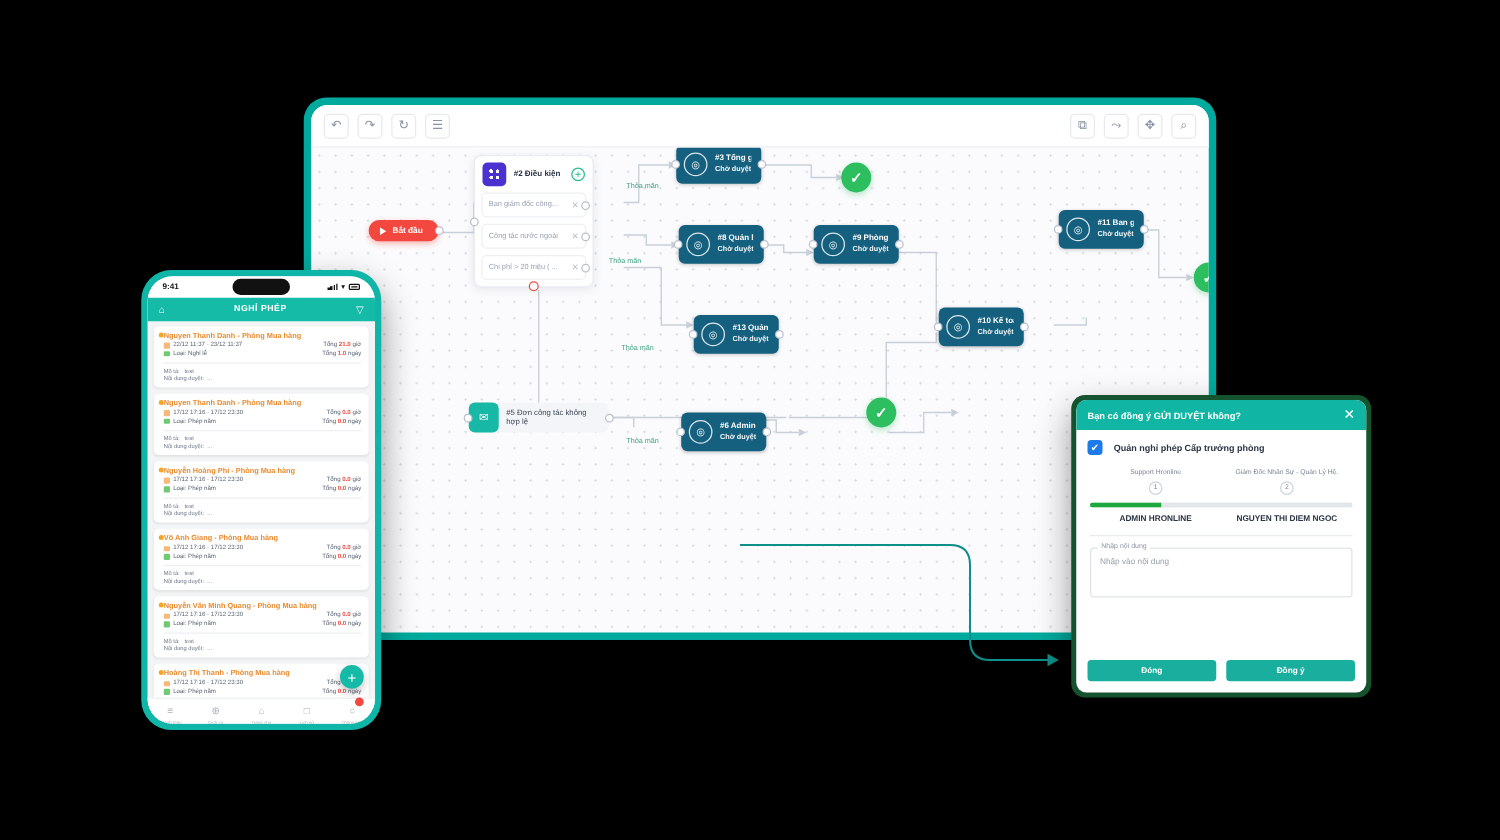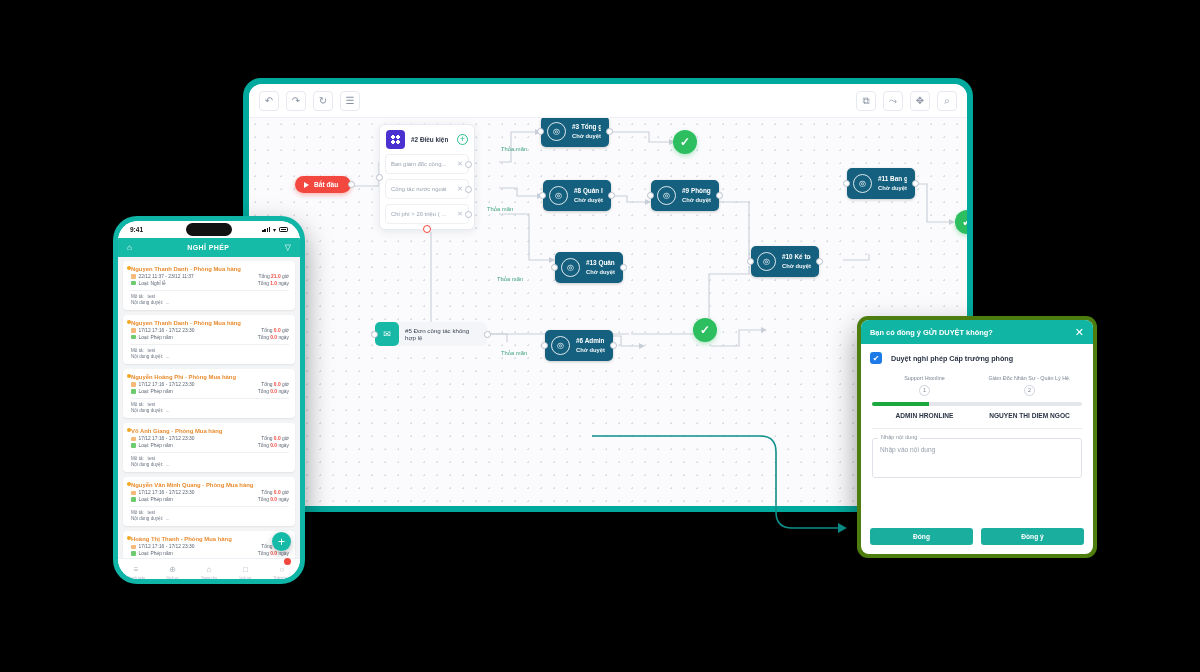--- a/index.html
+++ b/index.html
@@ -215,21 +215,21 @@
   .bn .i { font-size:8px; line-height:9px; }
   .bn .t { font-size:3.6px; display:block; margin-top:.5px; }
   .bn .badge {
     position:absolute; right:9px; top:0px; width:7px;height:7px;border-radius:50%;
     background:#F2483F;
   }
 
   
   .dialog {
     position:absolute; left:857px; top:316px; width:240px; height:242px;
-    background:#4d7c0f; border-radius:11px; padding:4px;
+    background:#14532d; border-radius:11px; padding:4px;
     box-shadow:0 12px 28px rgba(0,0,0,.4); z-index:25;
   }
   .dlg-inner { background:#fff; border-radius:8px; overflow:hidden; height:100%; display:flex; flex-direction:column; }
   .dlg-head {
     background:#10B5A4; color:#fff; height:24px; display:flex; align-items:center;
     padding:0 9px; font-size:7.4px; font-weight:bold;
   }
   .dlg-head .x { margin-left:auto; font-size:11px; font-weight:normal; line-height:1; }
   .dlg-body { padding:8px 9px 0; flex:1; }
   .chk-row { display:flex; align-items:center; margin-bottom:11px; }
@@ -713,21 +713,21 @@
 
     <div class="dlg-head">
       <span>Bạn có đồng ý GỬI DUYỆT không?</span>
       <span class="x">✕</span>
     </div>
 
     <div class="dlg-body">
 
       <div class="chk-row">
         <span class="chk">✔</span>
-        <span class="chk-label">Duyệt nghỉ phép Cấp trưởng phòng</span>
+        <span class="chk-label">Quản nghỉ phép Cấp trưởng phòng</span>
       </div>
 
       <div class="steps">
         <div class="step">
           <div class="step-name">Support Hronline</div>
           <div class="step-num">1</div>
         </div>
         <div class="step">
           <div class="step-name">Giám Đốc Nhân Sự - Quản Lý Hệ.</div>
           <div class="step-num">2</div>

